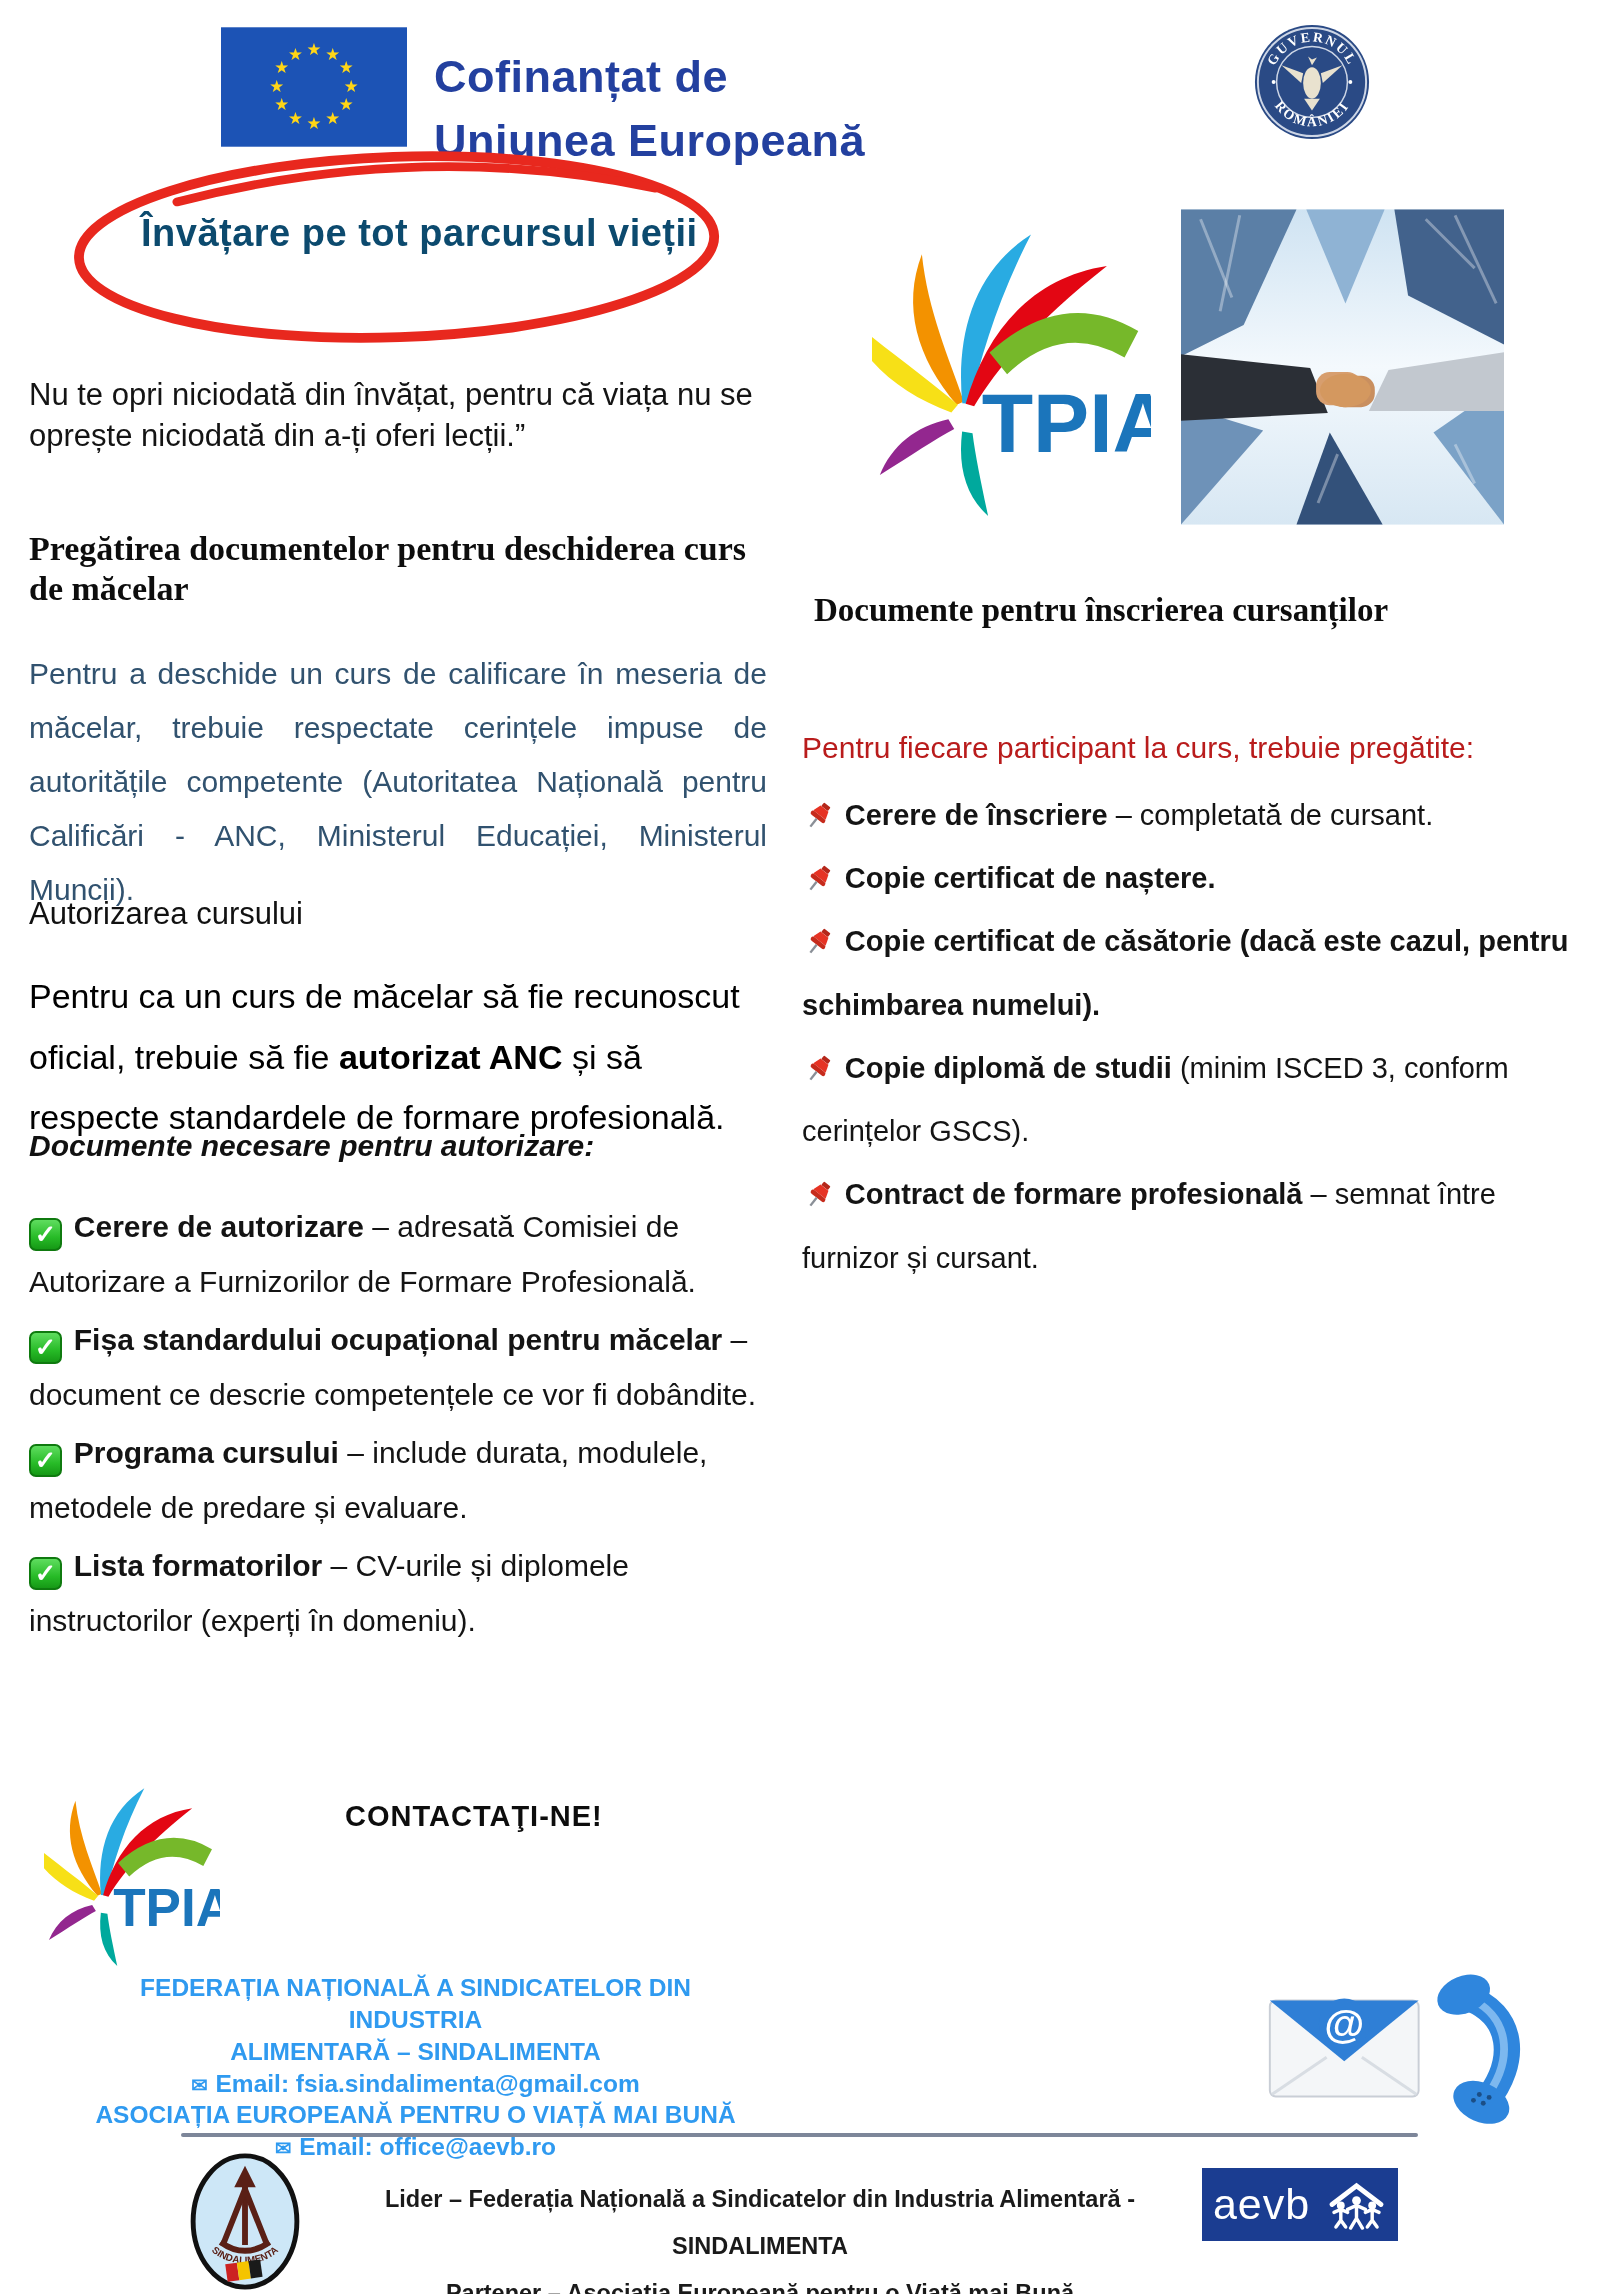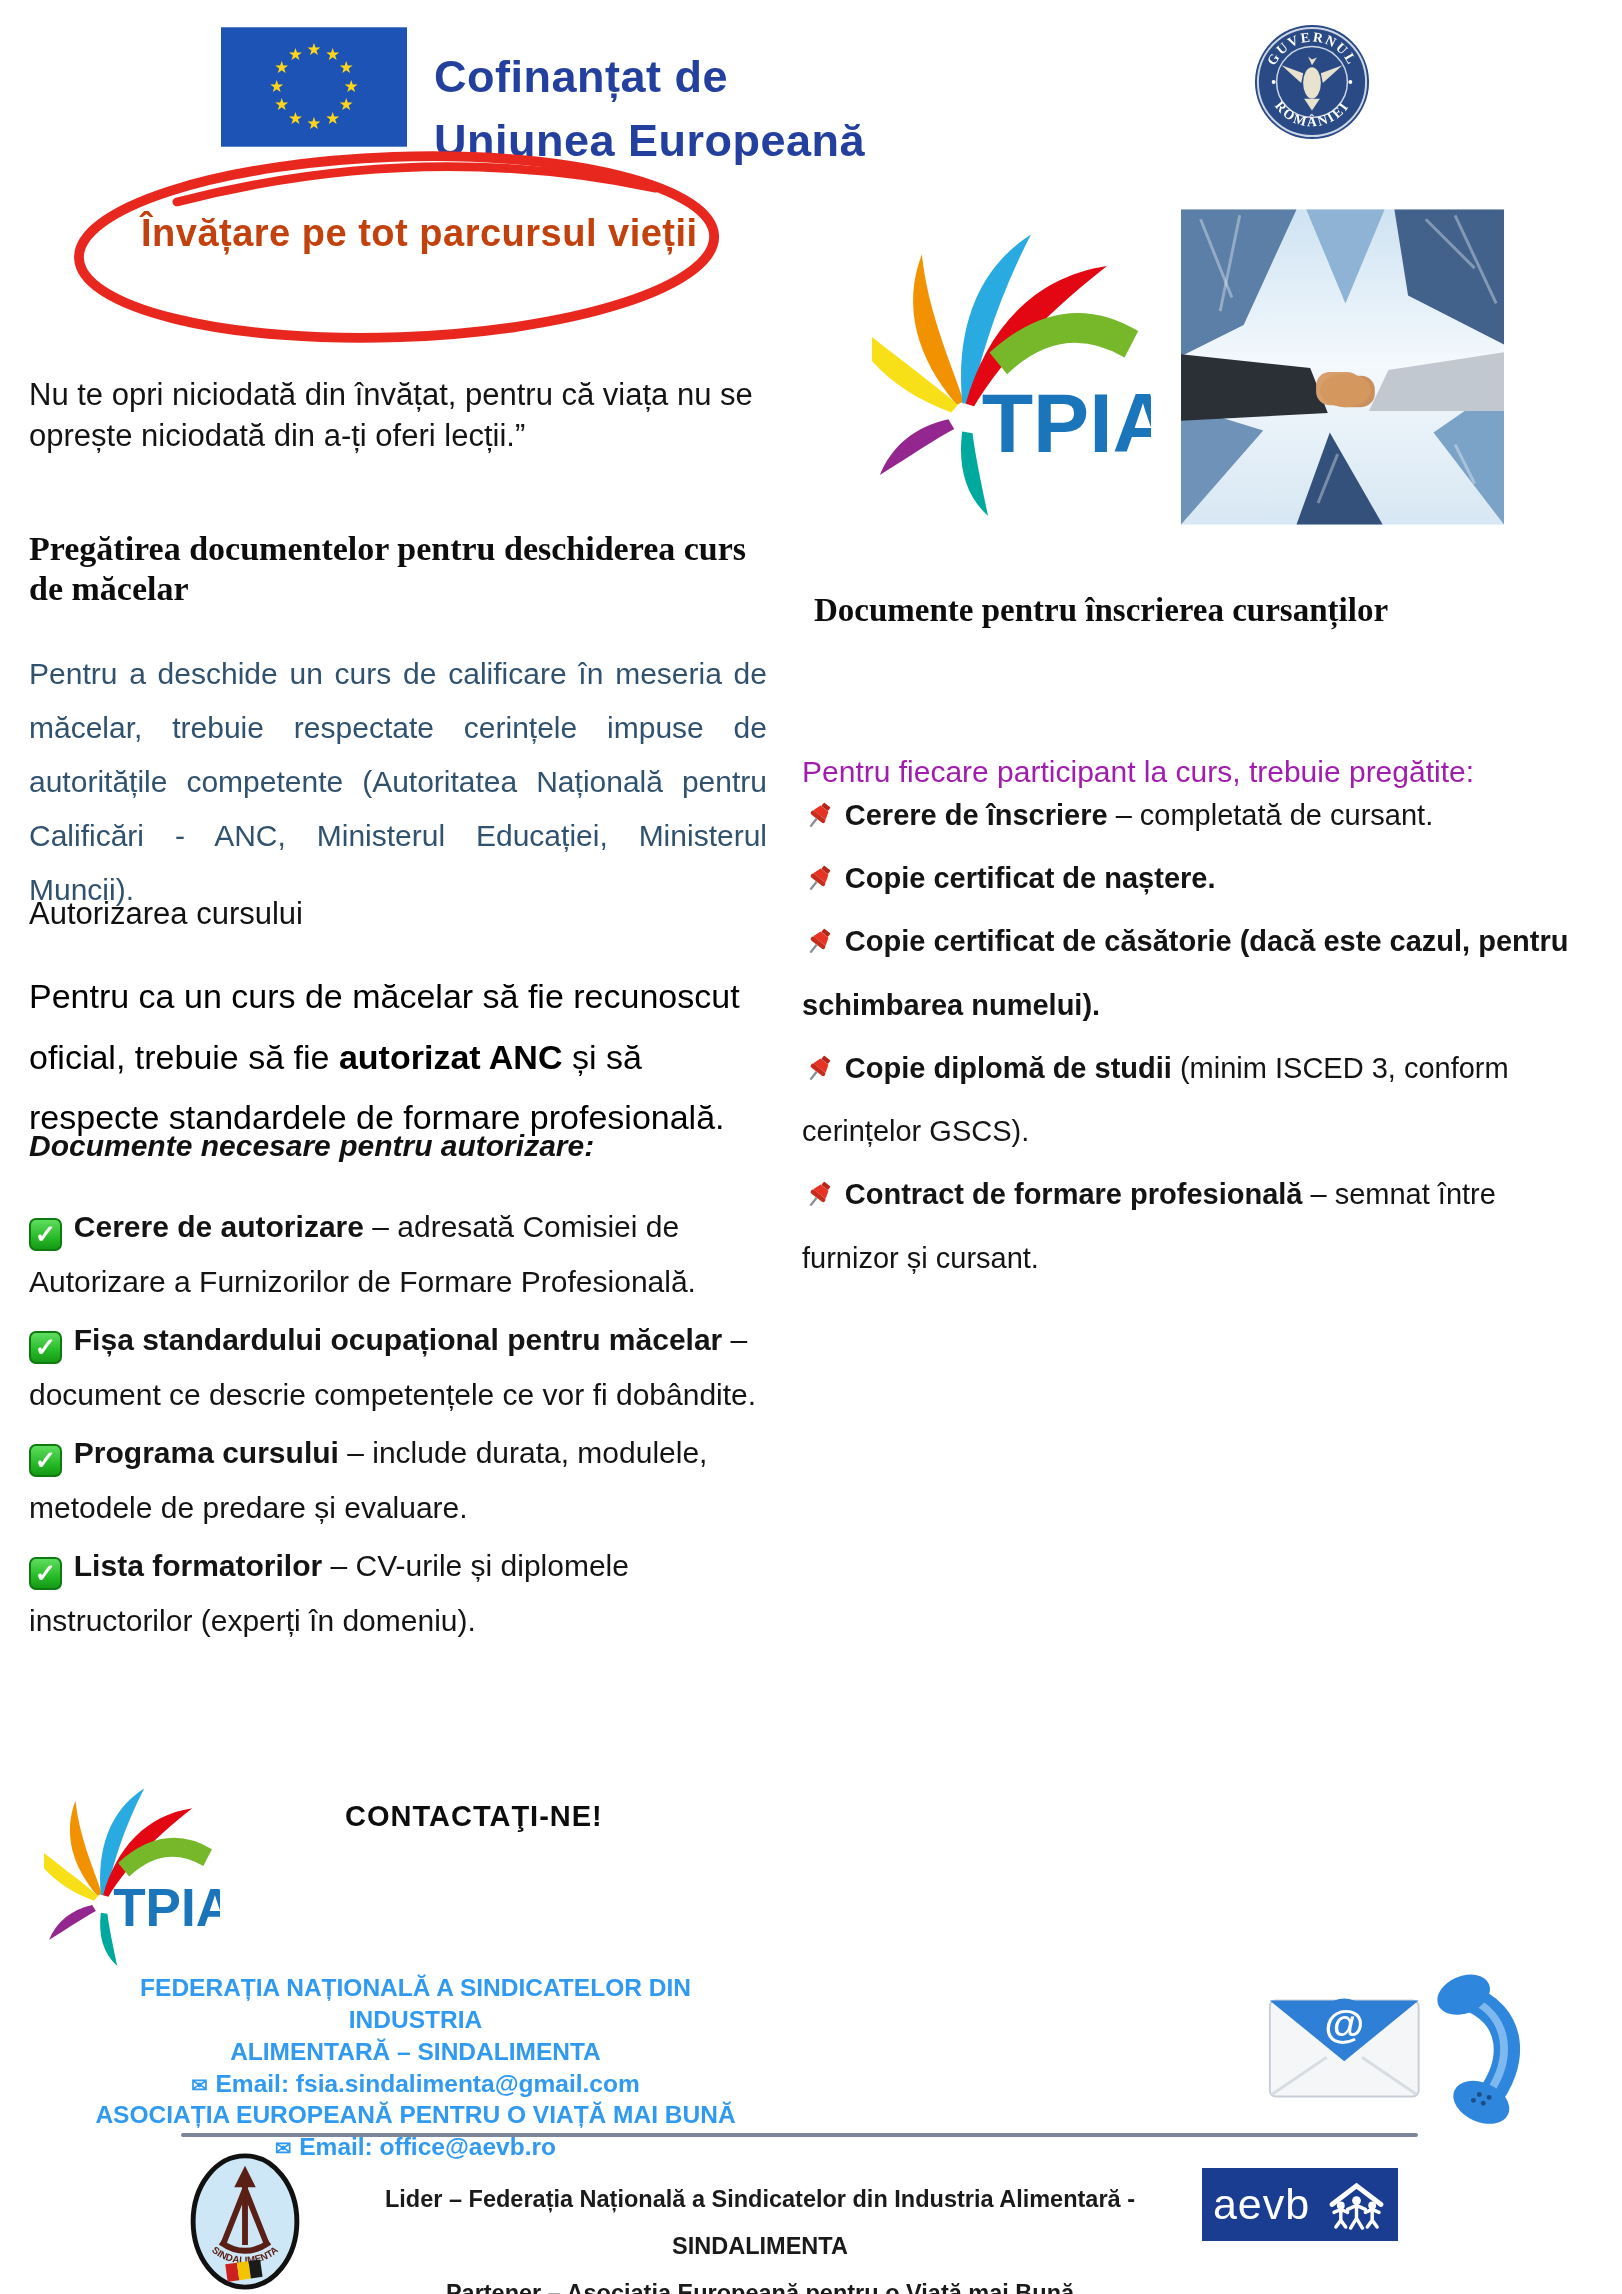--- a/index.html
+++ b/index.html
@@ -5,42 +5,42 @@
   * { margin:0; padding:0; box-sizing:border-box; }
   body { background:#e9e9e9; font-family:"Liberation Sans", sans-serif; }
   #page {
     position:relative; width:1622px; height:2295px; margin:0 auto;
     background:#ffffff; overflow:hidden; color:#141414;
   }
   .abs { position:absolute; }
 
   
   .eu-caption { left:434px; top:45px; font-size:45px; font-weight:bold; color:#23409f; line-height:1.42; letter-spacing:0.5px; }
-  .lifelong-text { left:141px; top:212px; font-size:38px; font-weight:bold; color:#c2410c; letter-spacing:0.5px; white-space:nowrap;text-align:center; }
+  .lifelong-text { left:141px; top:212px; font-size:38px; font-weight:bold; color:#0c4a6e; letter-spacing:0.5px; white-space:nowrap;text-align:center; }
 
   
   .quote { left:29px; top:375px; width:745px; font-size:31px; line-height:1.32; color:#141414; }
   .serif-title { font-family:"Liberation Serif", serif; font-weight:bold; color:#0d0d0d; }
   .title1 { left:29px; top:529px; width:740px; font-size:34px; line-height:1.18; }
   .para1 { left:29px; top:647px; width:738px; font-size:30px; line-height:1.8; color:#31526f; text-align:justify; }
   .title2 { left:29px; top:896px; font-size:31px; font-weight:normal; color:#111; }
   .para2 { left:29px; top:966px; width:725px; font-size:34px; line-height:1.78; color:#000000; }
   .title3 { left:29px; top:1129px; font-size:30px; font-weight:bold; color:#111;font-style:italic; }
   .checklist { left:29px; top:1200px; width:743px; font-size:30px; line-height:1.82; color:#141414; }
   .checklist p { margin:0 0 3.9px 0; }
   .check {
     display:inline-block; width:33px; height:33px; margin-right:11.8px; vertical-align:-5.9px;
     background:linear-gradient(180deg,#5fdd5f 0%,#27bb27 60%,#169916 100%);
     border:2px solid #0f7a0f; border-radius:6.9px;
     color:#fff; font-weight:bold; font-size:25.5px; line-height:29px; text-align:center;
   }
 
   
   .right-title { left:814px; top:592px; width:784px; font-size:33px; }
-  .right-intro { left:802px; top:731px; width:804px; font-size:30px; color:#a21caf;margin-top:24px; }
+  .right-intro { left:802px; top:731px; width:804px; font-size:30px; color:#b91c1c; }
   .pinlist { left:802px; top:784px; width:789px; font-size:29px; line-height:2.18; color:#141414; }
   .pinlist p { margin:0; }
   .pin-icon { display:inline-block; vertical-align:-6.9px; margin-right:9.8px; }
 
   
   .contact-title { left:345px; top:1800px; font-size:29px; font-weight:bold; color:#0d0d0d; letter-spacing:1px; }
   .contact-block { left:86px; top:1972px; width:659px; text-align:center; font-size:24.5px; font-weight:bold; color:#2f9af0; line-height:1.3; }
   .contact-block .env { font-size:19.6px; margin-right:7.8px; }
   .divider { left:181px; top:2133px; width:1237px; height:3.9px; background:#7d8699; border-radius:2px; }
   .banner { left:353px; top:2176px; width:814px; text-align:center; font-size:23.5px; font-weight:600; color:#1a1a1a; line-height:2.0; font-family:"Liberation Sans", sans-serif; }

